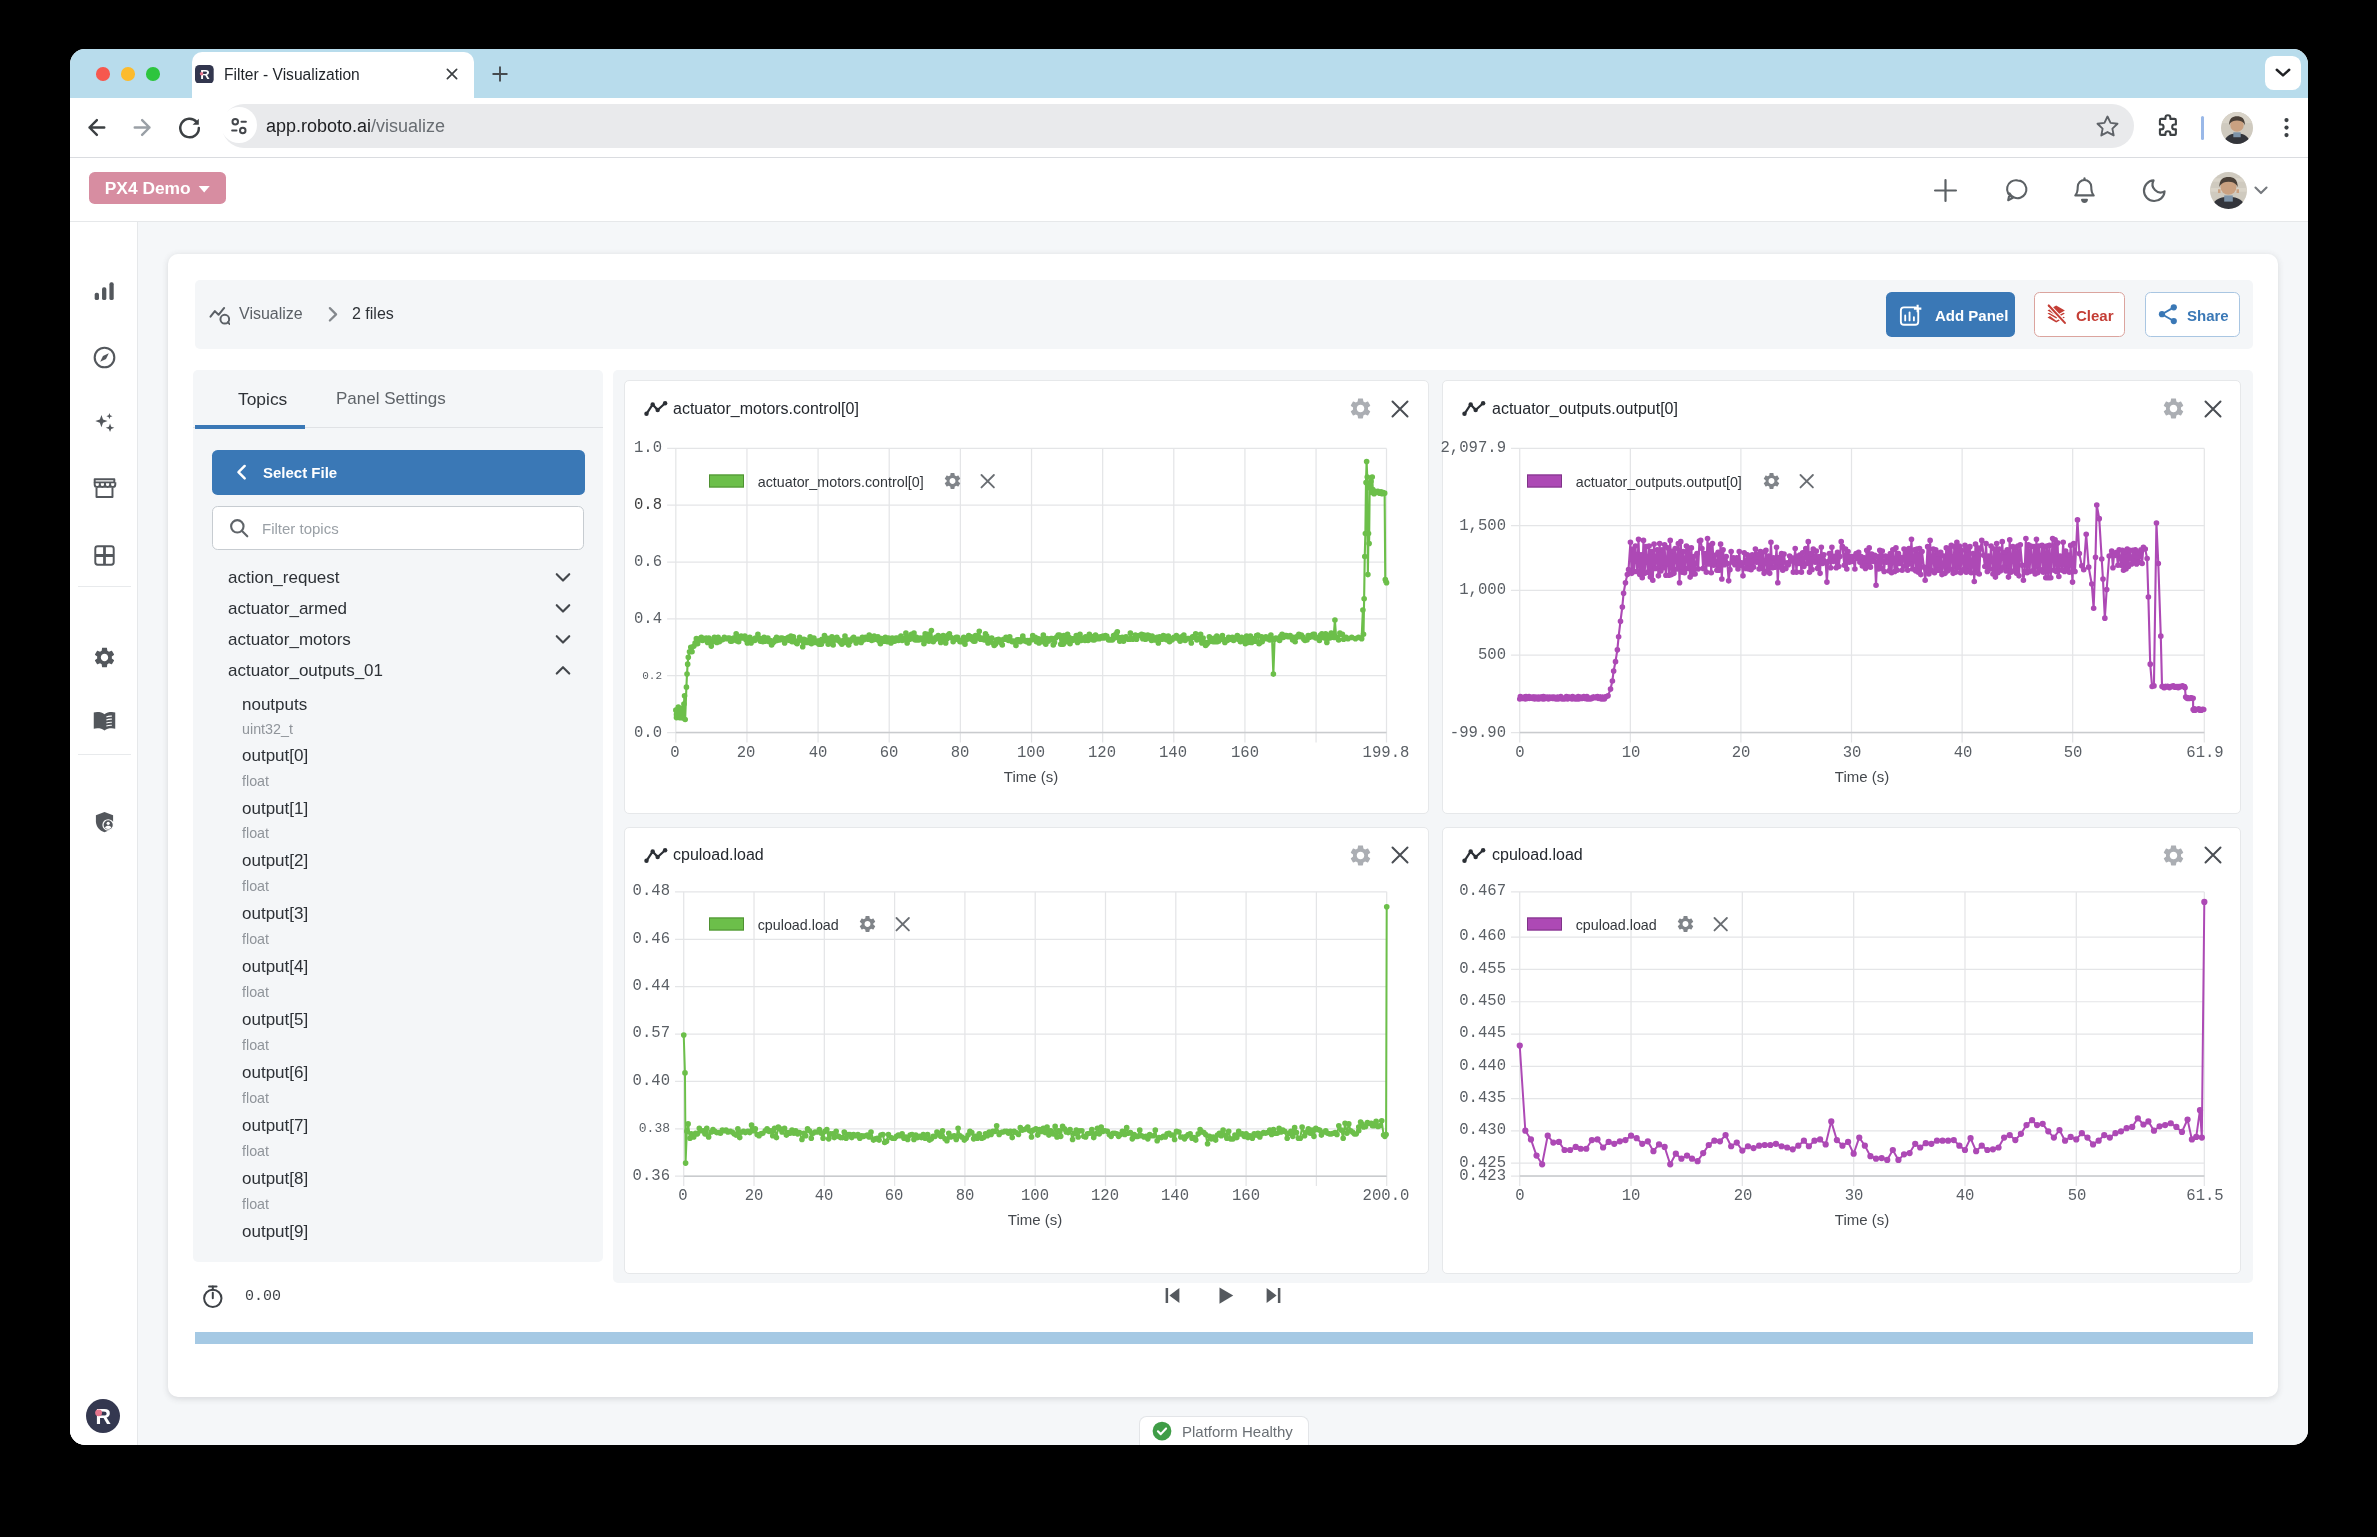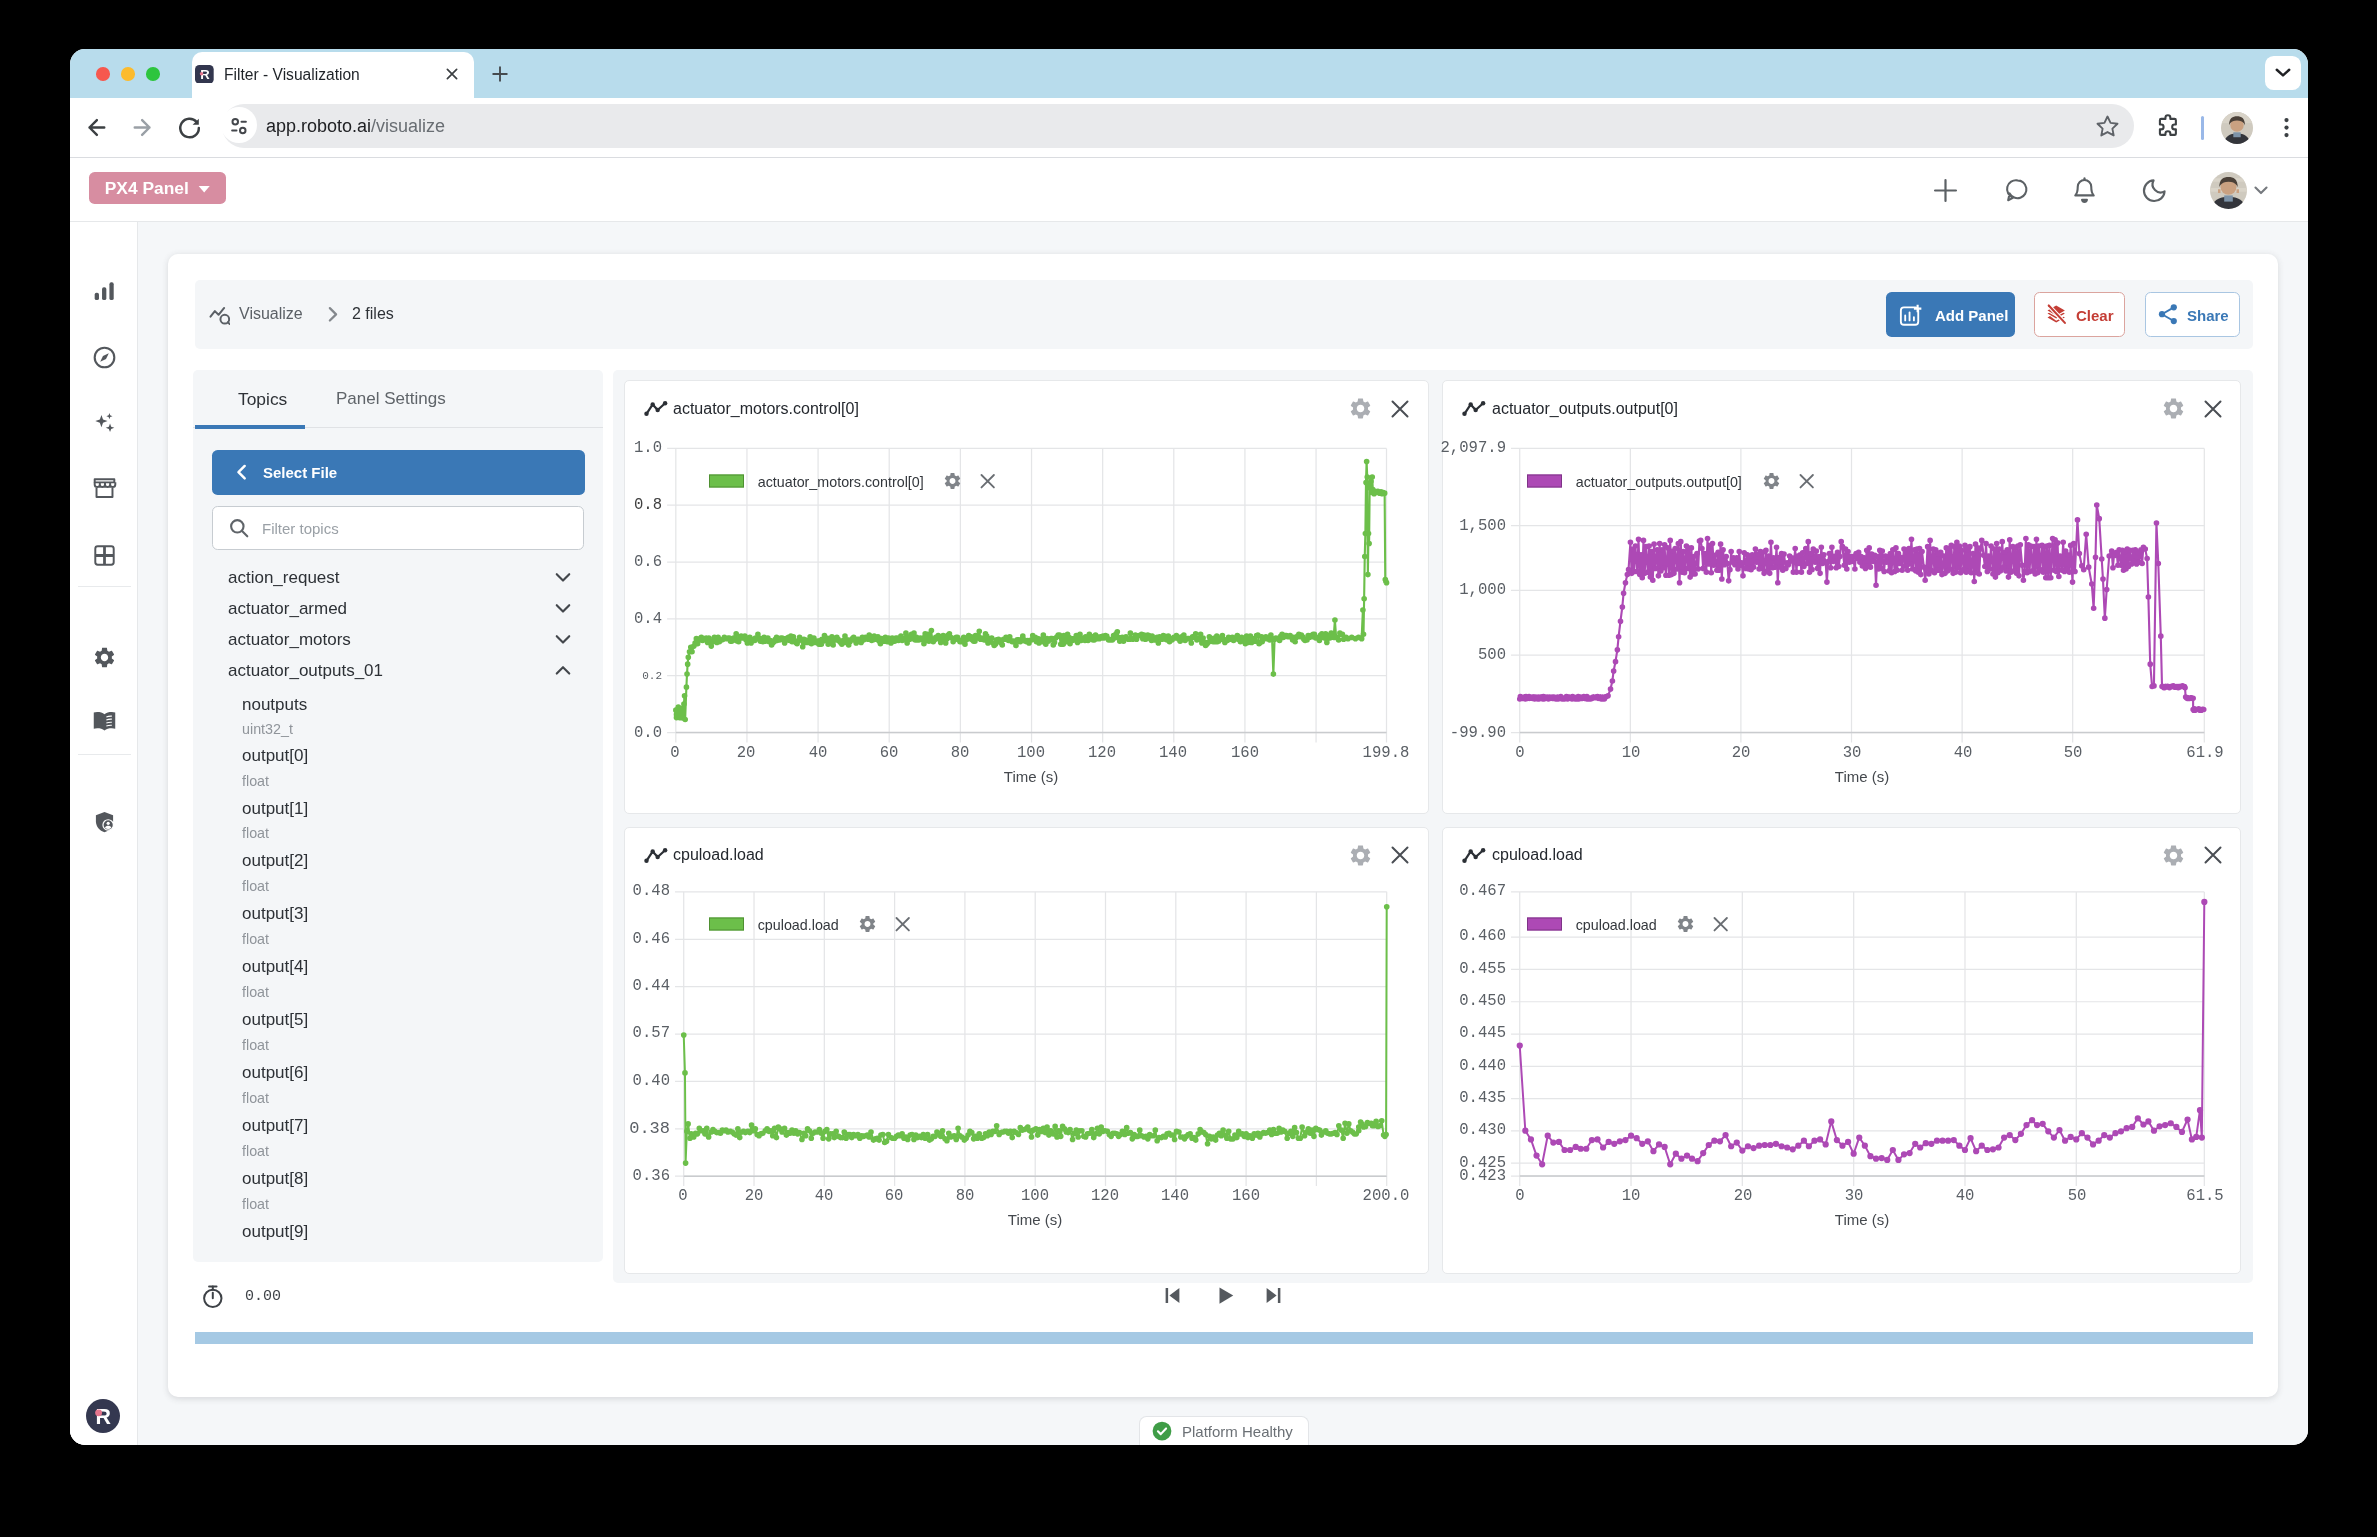--- a/index.html
+++ b/index.html
@@ -70,21 +70,21 @@
         <rect x="20" y="33" width="12" height="8" fill="#7d93a8"></rect>
       </g>
     </svg>
     <svg style="position:absolute;left:2204px;top:66px;" width="25" height="25" viewBox="0 0 40 40" fill="none">
       <circle cx="20" cy="8" r="3.4" fill="#3c4043"></circle>
       <circle cx="20" cy="20" r="3.4" fill="#3c4043"></circle>
       <circle cx="20" cy="32" r="3.4" fill="#3c4043"></circle>
     </svg>
     <div style="position:absolute;left:0px;top:109px;width:2238px;height:64px;background:#fff;border-bottom:1.2px solid #e6e8ea;box-sizing:border-box;"></div>
     <div style="position:absolute;left:18.7px;top:123px;width:137px;height:32px;background:#d78da1;border-radius:5.6px;">
-      <span style="display:block;margin:6.2px 0 0 16px;font-family:'Liberation Sans',sans-serif;font-size:17.4px;font-weight:700;color:#fff;">PX4 Panel</span>
+      <span style="display:block;margin:6.2px 0 0 16px;font-family:'Liberation Sans',sans-serif;font-size:17.4px;font-weight:700;color:#fff;">PX4 Demo</span>
     </div>
     <svg style="position:absolute;left:128px;top:136px;" width="12.4" height="8" viewBox="0 0 20 13" fill="none">
       <path fill="#fff" d="M1 1.5h18L10 12z"></path>
     </svg>
     <svg style="position:absolute;left:1862px;top:128px;" width="27" height="27" viewBox="0 0 44 44" fill="none">
       <path stroke="#5c6165" stroke-width="3.6" stroke-linecap="round" d="M22 5v34M5 22h34"></path>
     </svg>
     <svg style="position:absolute;left:1934px;top:128px;" width="27" height="27" viewBox="0 0 44 44" fill="none">
       <path stroke="#5c6165" stroke-width="3.4" fill="none" stroke-linejoin="round" d="M22 5.5a14.5 14.5 0 1 1-12.8 21.3L6.8 38l8.3-4.4A14.5 14.5 0 0 1 22 5.5z"></path>
     </svg>
@@ -425,21 +425,21 @@
       <path stroke="#e4e5e7" stroke-width="2" d="M82 408.7 H1226"></path>
       <path stroke="#e4e5e7" stroke-width="2" d="M82 332.5 H1226"></path>
       <path stroke="#e4e5e7" stroke-width="2" d="M82 256.3 H1226"></path>
       <path stroke="#e4e5e7" stroke-width="2" d="M82 180.2 H1226"></path>
       <path stroke="#e4e5e7" stroke-width="2" d="M82 104.0 H1226"></path>
       <path stroke="#c9cbce" stroke-width="2.4" d="M96 561 H1226"></path>
       <polyline points="96,334 98,395 99,540 101,489 103,477 106,500 108,493 112,498 115,492 118,493 121,484 124,488 127,488 130,493 133,484 136,498 140,490 143,486 146,489 149,491 152,491 155,492 158,487 161,488 164,487 167,490 171,489 174,490 177,493 180,495 183,485 186,499 189,490 192,489 195,491 199,489 202,491 205,479 208,488 211,485 214,494 217,496 220,493 223,492 227,488 230,485 233,489 236,488 239,496 242,484 245,499 248,482 251,485 254,490 258,484 261,495 264,491 267,492 270,487 273,492 276,488 279,493 282,491 286,502 289,492 292,496 295,485 298,488 301,500 304,492 307,490 310,490 314,486 317,492 320,500 323,489 326,486 329,501 332,493 335,493 338,499 341,489 345,497 348,499 351,499 354,490 357,500 360,494 363,494 366,499 369,494 373,496 376,494 379,500 382,496 385,497 388,496 391,495 394,498 397,490 401,503 404,501 407,500 410,503 413,495 416,494 419,507 422,505 425,494 429,499 432,500 435,500 438,497 441,495 444,496 447,493 450,500 453,498 456,502 460,495 463,494 466,502 469,495 472,499 475,497 478,499 481,494 484,500 488,494 491,503 494,501 497,497 500,497 503,490 506,492 509,497 512,488 516,501 519,504 522,492 525,498 528,497 531,496 534,502 537,484 540,496 543,498 547,503 550,500 553,495 556,489 559,491 562,501 565,497 568,500 571,493 575,500 578,499 581,493 584,496 587,490 590,494 593,489 596,489 599,480 603,494 606,491 609,490 612,489 615,489 618,492 621,489 624,499 627,489 630,491 634,494 637,483 640,487 643,486 646,485 649,482 652,488 655,498 658,487 662,485 665,495 668,486 671,489 674,484 677,491 680,482 683,495 686,488 690,493 693,481 696,498 699,488 702,497 705,481 708,485 711,490 714,491 717,486 721,502 724,492 727,487 730,498 733,488 736,488 739,497 742,498 745,493 749,492 752,486 755,499 758,493 761,484 764,493 767,482 770,489 773,488 777,489 780,494 783,497 786,492 789,492 792,493 795,497 798,494 801,489 805,494 808,483 811,492 814,491 817,501 820,494 823,497 826,497 829,487 832,496 836,498 839,497 842,501 845,494 848,496 851,496 854,487 857,504 860,499 864,499 867,497 870,498 873,493 876,492 879,495 882,495 885,502 888,489 892,490 895,498 898,498 901,501 904,497 907,494 910,493 913,500 916,499 919,503 923,493 926,486 929,490 932,491 935,494 938,509 941,497 944,501 947,498 951,503 954,495 957,492 960,496 963,487 966,495 969,500 972,489 975,501 979,501 982,495 985,499 988,489 991,493 994,493 997,497 1000,493 1003,499 1006,496 1010,500 1013,493 1016,495 1019,492 1022,498 1025,493 1028,491 1031,492 1034,491 1038,487 1041,494 1044,486 1047,492 1050,492 1053,484 1056,490 1059,487 1062,489 1066,500 1069,492 1072,489 1075,497 1078,483 1081,491 1084,500 1087,500 1090,482 1094,496 1097,490 1100,485 1103,492 1106,487 1109,497 1112,484 1115,486 1118,487 1121,495 1125,490 1128,488 1131,492 1134,493 1137,493 1140,492 1143,491 1146,494 1149,480 1153,487 1156,500 1159,476 1162,492 1165,477 1168,488 1171,490 1174,493 1177,493 1181,488 1181,482 1184,474 1186,477 1189,482 1192,481 1195,475 1198,476 1201,476 1203,480 1206,480 1209,473 1212,481 1215,480 1218,472 1221,495 1223,497 1225,494 1226,128" stroke="#6cbf4a" stroke-width="3.2" stroke-linejoin="round" fill="none"></polyline>
       <path d="M96 334h.1M98 395h.1M99 540h.1M101 489h.1M103 477h.1M106 500h.1M108 493h.1M112 498h.1M115 492h.1M118 493h.1M121 484h.1M124 488h.1M127 488h.1M130 493h.1M133 484h.1M136 498h.1M140 490h.1M143 486h.1M146 489h.1M149 491h.1M152 491h.1M155 492h.1M158 487h.1M161 488h.1M164 487h.1M167 490h.1M171 489h.1M174 490h.1M177 493h.1M180 495h.1M183 485h.1M186 499h.1M189 490h.1M192 489h.1M195 491h.1M199 489h.1M202 491h.1M205 479h.1M208 488h.1M211 485h.1M214 494h.1M217 496h.1M220 493h.1M223 492h.1M227 488h.1M230 485h.1M233 489h.1M236 488h.1M239 496h.1M242 484h.1M245 499h.1M248 482h.1M251 485h.1M254 490h.1M258 484h.1M261 495h.1M264 491h.1M267 492h.1M270 487h.1M273 492h.1M276 488h.1M279 493h.1M282 491h.1M286 502h.1M289 492h.1M292 496h.1M295 485h.1M298 488h.1M301 500h.1M304 492h.1M307 490h.1M310 490h.1M314 486h.1M317 492h.1M320 500h.1M323 489h.1M326 486h.1M329 501h.1M332 493h.1M335 493h.1M338 499h.1M341 489h.1M345 497h.1M348 499h.1M351 499h.1M354 490h.1M357 500h.1M360 494h.1M363 494h.1M366 499h.1M369 494h.1M373 496h.1M376 494h.1M379 500h.1M382 496h.1M385 497h.1M388 496h.1M391 495h.1M394 498h.1M397 490h.1M401 503h.1M404 501h.1M407 500h.1M410 503h.1M413 495h.1M416 494h.1M419 507h.1M422 505h.1M425 494h.1M429 499h.1M432 500h.1M435 500h.1M438 497h.1M441 495h.1M444 496h.1M447 493h.1M450 500h.1M453 498h.1M456 502h.1M460 495h.1M463 494h.1M466 502h.1M469 495h.1M472 499h.1M475 497h.1M478 499h.1M481 494h.1M484 500h.1M488 494h.1M491 503h.1M494 501h.1M497 497h.1M500 497h.1M503 490h.1M506 492h.1M509 497h.1M512 488h.1M516 501h.1M519 504h.1M522 492h.1M525 498h.1M528 497h.1M531 496h.1M534 502h.1M537 484h.1M540 496h.1M543 498h.1M547 503h.1M550 500h.1M553 495h.1M556 489h.1M559 491h.1M562 501h.1M565 497h.1M568 500h.1M571 493h.1M575 500h.1M578 499h.1M581 493h.1M584 496h.1M587 490h.1M590 494h.1M593 489h.1M596 489h.1M599 480h.1M603 494h.1M606 491h.1M609 490h.1M612 489h.1M615 489h.1M618 492h.1M621 489h.1M624 499h.1M627 489h.1M630 491h.1M634 494h.1M637 483h.1M640 487h.1M643 486h.1M646 485h.1M649 482h.1M652 488h.1M655 498h.1M658 487h.1M662 485h.1M665 495h.1M668 486h.1M671 489h.1M674 484h.1M677 491h.1M680 482h.1M683 495h.1M686 488h.1M690 493h.1M693 481h.1M696 498h.1M699 488h.1M702 497h.1M705 481h.1M708 485h.1M711 490h.1M714 491h.1M717 486h.1M721 502h.1M724 492h.1M727 487h.1M730 498h.1M733 488h.1M736 488h.1M739 497h.1M742 498h.1M745 493h.1M749 492h.1M752 486h.1M755 499h.1M758 493h.1M761 484h.1M764 493h.1M767 482h.1M770 489h.1M773 488h.1M777 489h.1M780 494h.1M783 497h.1M786 492h.1M789 492h.1M792 493h.1M795 497h.1M798 494h.1M801 489h.1M805 494h.1M808 483h.1M811 492h.1M814 491h.1M817 501h.1M820 494h.1M823 497h.1M826 497h.1M829 487h.1M832 496h.1M836 498h.1M839 497h.1M842 501h.1M845 494h.1M848 496h.1M851 496h.1M854 487h.1M857 504h.1M860 499h.1M864 499h.1M867 497h.1M870 498h.1M873 493h.1M876 492h.1M879 495h.1M882 495h.1M885 502h.1M888 489h.1M892 490h.1M895 498h.1M898 498h.1M901 501h.1M904 497h.1M907 494h.1M910 493h.1M913 500h.1M916 499h.1M919 503h.1M923 493h.1M926 486h.1M929 490h.1M932 491h.1M935 494h.1M938 509h.1M941 497h.1M944 501h.1M947 498h.1M951 503h.1M954 495h.1M957 492h.1M960 496h.1M963 487h.1M966 495h.1M969 500h.1M972 489h.1M975 501h.1M979 501h.1M982 495h.1M985 499h.1M988 489h.1M991 493h.1M994 493h.1M997 497h.1M1000 493h.1M1003 499h.1M1006 496h.1M1010 500h.1M1013 493h.1M1016 495h.1M1019 492h.1M1022 498h.1M1025 493h.1M1028 491h.1M1031 492h.1M1034 491h.1M1038 487h.1M1041 494h.1M1044 486h.1M1047 492h.1M1050 492h.1M1053 484h.1M1056 490h.1M1059 487h.1M1062 489h.1M1066 500h.1M1069 492h.1M1072 489h.1M1075 497h.1M1078 483h.1M1081 491h.1M1084 500h.1M1087 500h.1M1090 482h.1M1094 496h.1M1097 490h.1M1100 485h.1M1103 492h.1M1106 487h.1M1109 497h.1M1112 484h.1M1115 486h.1M1118 487h.1M1121 495h.1M1125 490h.1M1128 488h.1M1131 492h.1M1134 493h.1M1137 493h.1M1140 492h.1M1143 491h.1M1146 494h.1M1149 480h.1M1153 487h.1M1156 500h.1M1159 476h.1M1162 492h.1M1165 477h.1M1168 488h.1M1171 490h.1M1174 493h.1M1177 493h.1M1181 488h.1M1181 482h.1M1184 474h.1M1186 477h.1M1189 482h.1M1192 481h.1M1195 475h.1M1198 476h.1M1201 476h.1M1203 480h.1M1206 480h.1M1209 473h.1M1212 481h.1M1215 480h.1M1218 472h.1M1221 495h.1M1223 497h.1M1225 494h.1M1226 128h.1" stroke="#6cbf4a" stroke-width="9" stroke-linecap="round" fill="none"></path>
     </svg>
     <div style="position:absolute;left:600px;top:1127px;transform:translateX(-100%);font-family:'Liberation Mono',monospace;font-size:15.6px;font-weight:400;color:#5a5f65;line-height:0;white-space:pre;"><span style="line-height:normal;display:inline-block;transform:translateY(-50%);">0.36</span></div>
-    <div style="position:absolute;left:600px;top:1079px;transform:translateX(-100%);font-family:'Liberation Mono',monospace;font-size:17px;font-weight:400;color:#5a5f65;line-height:0;white-space:pre;"><span style="line-height:normal;display:inline-block;transform:translateY(-50%);">0.38</span></div>
+    <div style="position:absolute;left:600px;top:1079px;transform:translateX(-100%);font-family:'Liberation Mono',monospace;font-size:13px;font-weight:400;color:#5a5f65;line-height:0;white-space:pre;"><span style="line-height:normal;display:inline-block;transform:translateY(-50%);">0.38</span></div>
     <div style="position:absolute;left:600px;top:1032px;transform:translateX(-100%);font-family:'Liberation Mono',monospace;font-size:15.6px;font-weight:400;color:#5a5f65;line-height:0;white-space:pre;"><span style="line-height:normal;display:inline-block;transform:translateY(-50%);">0.40</span></div>
     <div style="position:absolute;left:600px;top:984px;transform:translateX(-100%);font-family:'Liberation Mono',monospace;font-size:15.6px;font-weight:400;color:#5a5f65;line-height:0;white-space:pre;"><span style="line-height:normal;display:inline-block;transform:translateY(-50%);">0.57</span></div>
     <div style="position:absolute;left:600px;top:937px;transform:translateX(-100%);font-family:'Liberation Mono',monospace;font-size:15.6px;font-weight:400;color:#5a5f65;line-height:0;white-space:pre;"><span style="line-height:normal;display:inline-block;transform:translateY(-50%);">0.44</span></div>
     <div style="position:absolute;left:600px;top:890px;transform:translateX(-100%);font-family:'Liberation Mono',monospace;font-size:15.6px;font-weight:400;color:#5a5f65;line-height:0;white-space:pre;"><span style="line-height:normal;display:inline-block;transform:translateY(-50%);">0.46</span></div>
     <div style="position:absolute;left:600px;top:842px;transform:translateX(-100%);font-family:'Liberation Mono',monospace;font-size:15.6px;font-weight:400;color:#5a5f65;line-height:0;white-space:pre;"><span style="line-height:normal;display:inline-block;transform:translateY(-50%);">0.48</span></div>
     <div style="position:absolute;left:613px;top:1147px;transform:translateX(-50%);font-family:'Liberation Mono',monospace;font-size:15.6px;font-weight:400;color:#5a5f65;line-height:0;white-space:pre;"><span style="line-height:normal;display:inline-block;transform:translateY(-50%);">0</span></div>
     <div style="position:absolute;left:684px;top:1147px;transform:translateX(-50%);font-family:'Liberation Mono',monospace;font-size:15.6px;font-weight:400;color:#5a5f65;line-height:0;white-space:pre;"><span style="line-height:normal;display:inline-block;transform:translateY(-50%);">20</span></div>
     <div style="position:absolute;left:754px;top:1147px;transform:translateX(-50%);font-family:'Liberation Mono',monospace;font-size:15.6px;font-weight:400;color:#5a5f65;line-height:0;white-space:pre;"><span style="line-height:normal;display:inline-block;transform:translateY(-50%);">40</span></div>
     <div style="position:absolute;left:824px;top:1147px;transform:translateX(-50%);font-family:'Liberation Mono',monospace;font-size:15.6px;font-weight:400;color:#5a5f65;line-height:0;white-space:pre;"><span style="line-height:normal;display:inline-block;transform:translateY(-50%);">60</span></div>
     <div style="position:absolute;left:895px;top:1147px;transform:translateX(-50%);font-family:'Liberation Mono',monospace;font-size:15.6px;font-weight:400;color:#5a5f65;line-height:0;white-space:pre;"><span style="line-height:normal;display:inline-block;transform:translateY(-50%);">80</span></div>

